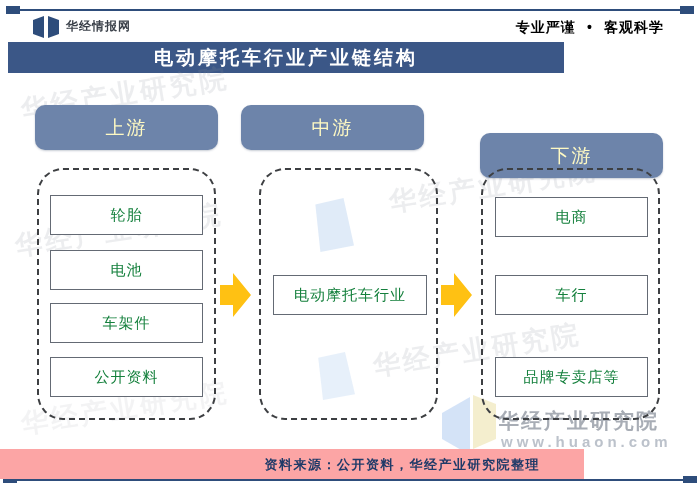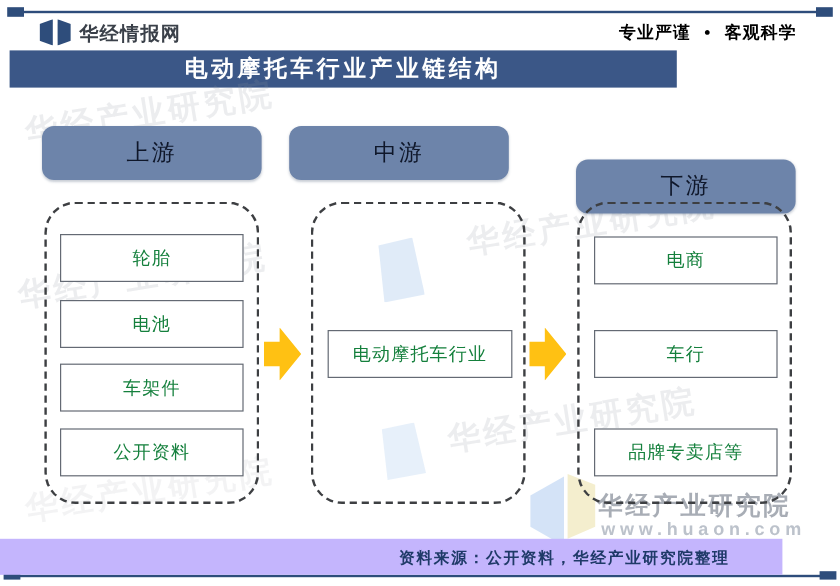--- a/index.html
+++ b/index.html
@@ -16,36 +16,36 @@
   .top-rule   { left:8px; top:9px; width:684px; height:2px; background:#2E4D7B; }
   .rule-sq    { width:14px; height:8px; background:#2E4D7B; }
   .sq-tl { left:6px;   top:6px; }
   .sq-tr { left:680px; top:6px; }
   .bottom-rule{ left:5px; top:479px; width:690px; height:2px; background:#2E4D7B; }
   .sq-bl { left:3px;   top:476px; height:7px; }
   .sq-br { left:683px; top:476px; height:7px; }
 
   
   .logo-icon { left:33px; top:16px; width:26px; height:22px; }
-  .site-name { left:66px; top:18px; font-size:16px; font-weight:600; color:#3A4049; letter-spacing:1px; }
+  .site-name { left:66px; top:18px; font-size:12px; font-weight:600; color:#3A4049; letter-spacing:1px; }
   .tagline   { right:36px; top:19px; font-size:14px; font-weight:700; color:#000000; letter-spacing:1px;font-family:Liberation Mono, monospace; }
 
   
   .title-banner {
     left:8px; top:42px; width:556px; height:31px;
     background:#3B5787; color:#ffffff;
     font-size:19px; font-weight:700; letter-spacing:3px;
     line-height:31px; text-align:center;
   }
 
   
   .col-header {
     top:105px; width:183px; height:45px;
     background:#6D84AA; border-radius:10px;
-    color:#0f172a; font-size:19px; letter-spacing:2px;
+    color:#fef9c3; font-size:19px; letter-spacing:2px;
     line-height:45px; text-align:center;
     box-shadow:0 1px 2px rgba(40,60,90,.25);
     z-index:2;
   }
   .hdr-up  { left:35px; }
   .hdr-mid { left:241px; }
   .hdr-down{ left:480px;margin-top:28px; }
 
   
   .dashed-box {
@@ -93,21 +93,21 @@
     background:#DBE7F7; opacity:.85; z-index:1;
     clip-path:polygon(8% 12%, 75% 0, 100% 88%, 20% 100%);
   }
   .deco-1 { left:312px; top:198px; width:42px; height:54px; }
   .deco-2 { left:315px; top:352px; width:40px; height:48px; background:#E3EDF9; }
   .wm-logo { left:440px; top:395px; width:58px; height:60px; z-index:1; }
   .wm-name { left:498px; top:407px; font-size:21px; font-weight:700; color:#999FA9; letter-spacing:2px; opacity:.85; z-index:1; white-space:nowrap; }
   .wm-url  { left:501px; top:433px; font-size:15px; font-weight:700; color:#BCC2CB; letter-spacing:4px; z-index:1; white-space:nowrap; }
 
   
-  .bottom-strip { left:0; top:449px; width:652px; height:30px; background:#c4b5fd; z-index:2; }
+  .bottom-strip { left:0; top:449px; width:584px; height:30px; background:#fca5a5; z-index:2; }
   .source-note  {
     position:absolute; right:44px; top:7px;
     font-size:13px; font-weight:700; color:#1F3A68; letter-spacing:1.5px;
     white-space:nowrap;
   }
 </style>
 </head>
 <body>
 
 <div class="abs top-rule"></div>

